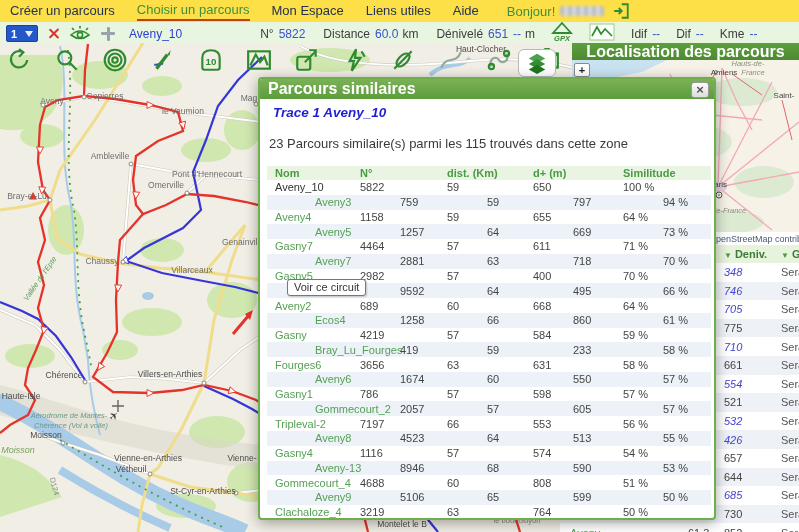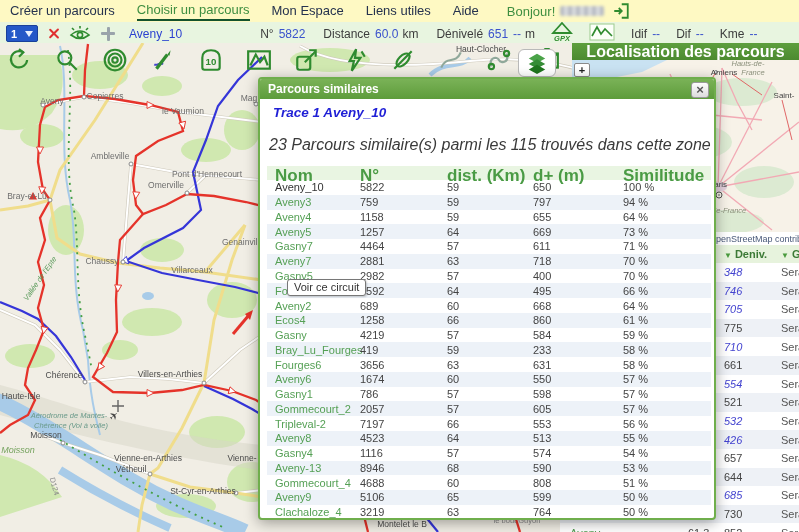--- a/index.html
+++ b/index.html
@@ -1,24 +1,24 @@
 <!DOCTYPE html>
 <html><head>
 <meta charset="utf-8">
 <style>
   * { margin:0; padding:0; box-sizing:border-box; }
   html,body { font-family:"Liberation Sans",sans-serif; }
   #app { position:relative; width:799px; height:532px; overflow:hidden; background:#fff; }
 
   
-  #topnav { position:absolute; left:0; top:0; width:799px; height:22px; background:#fef9c3; display:flex; align-items:center; }
+  #topnav { position:absolute; left:0; top:0; width:799px; height:22px; background:#fde047; display:flex; align-items:center; }
   #topnav-items { display:flex; align-items:center; }
   .nav-item { font-size:13px; color:#25324e; margin-left:22px; padding-bottom:2px; cursor:pointer; white-space:nowrap; }
   .nav-item:first-child { margin-left:10px; }
-  .nav-item.active { color:#3e8e41; border-bottom:2px solid #14532d; }
+  .nav-item.active { color:#3e8e41; border-bottom:2px solid #c2410c; }
   #greeting { font-size:13px; color:#3e8e41; margin-left:28px; }
   #username-redacted { width:44px; height:10px; margin-left:5px; border-radius:2px;
      background:repeating-linear-gradient(90deg,#b9bdc4 0 4px,#d8dadd 4px 8px); filter:blur(1.5px); }
   #logout-btn { margin-left:8px; background:none; border:none; cursor:pointer; height:18px; }
 
   
   #toolbar2 { position:absolute; left:0; top:22px; width:799px; height:24px; background:#e8f5e0;
       display:flex; align-items:center; font-size:12px; color:#3c3c3c; border-bottom:1px solid #d8e9cd; }
   #trace-select { margin-left:6px; width:32px; height:17px; background:#2458c8; border:1px solid #1a409a; border-radius:2px;
       color:#fff; font-size:11px; font-weight:bold; display:flex; align-items:center; justify-content:space-between; padding:0 4px; cursor:pointer; }
@@ -64,30 +64,30 @@
   .res-dist { color:#444; }
   .res-deniv { padding-left:6px; color:#444; }
   .res-deniv.link { color:#4343cf; font-style:italic; cursor:pointer; }
   .res-gr { color:#555; padding-left:5px; }
 
   
   #modal { position:absolute; left:258px; top:77px; width:458px; height:443px; z-index:5;
       background:#fff; border:2px solid #6fae4c; border-radius:4px; box-shadow:0 3px 14px rgba(0,0,0,.35); }
   #modal-header { height:20px; background:linear-gradient(#7ab257,#5d9c3b); border-radius:2px 2px 0 0;
       display:flex; align-items:center; }
-  #modal-title { color:#fff; font-size:12px; font-weight:bold; margin-left:8px; }
+  #modal-title { color:#fff; font-size:16px; font-weight:bold; margin-left:8px; }
   #modal-close { position:absolute; right:5px; top:3px; width:18px; height:16px; background:linear-gradient(#fdfdfd,#dcdcdc);
       border:1px solid #9a9a9a; border-radius:3px; font-size:13px; font-weight:bold; color:#555; line-height:12px; cursor:pointer; }
   #modal-trace-title { position:absolute; left:13px; top:26px; color:#1f1fd6; font-size:13.5px; font-weight:bold; font-style:italic; }
-  #modal-subtitle { position:absolute; left:9px; top:57px; color:#3a3a3a; font-size:16px; font-style:italic; }
+  #modal-subtitle { position:absolute; left:9px; top:57px; color:#3a3a3a; font-size:13px; }
   #sim-table { position:absolute; left:7px; top:87px; width:444px; }
   .sim-header { display:grid; grid-template-columns:87px 87px 86px 84px 92px; height:14px; background:#e9f5e2; align-items:center; }
-  .sim-header div { color:#4a9b44; font-weight:bold; font-size:17px; }
+  .sim-header div { color:#4a9b44; font-weight:bold; font-size:11px; }
   .sim-row { display:grid; grid-template-columns:87px 87px 86px 84px 92px; height:14.78px; align-items:center; font-size:11px; }
-  .sim-row.shaded { background:#edf2f8; }
+  .sim-row.shaded { background:#edf2f8;padding-left:40px; }
   .sim-row div { color:#444; }
   .sim-row .c-name { color:#55a055; cursor:pointer; }
   .sim-row.first .c-name { color:#333; }
   .c-name,.sim-header .h-name { padding-left:8px; }
   .c-num,.c-dist,.c-dplus,.sim-header .h-num,.sim-header .h-dist,.sim-header .h-dplus { padding-left:6px; }
   .c-sim,.sim-header .h-sim { padding-left:12px; }
 
   #tooltip { position:absolute; left:287px; top:279px; z-index:6; background:#fff; border:1px solid #777;
       border-radius:3px; padding:1px 6px 2px; font-size:11px; color:#333; box-shadow:1px 1px 2px rgba(0,0,0,.2); white-space:nowrap; }
 

